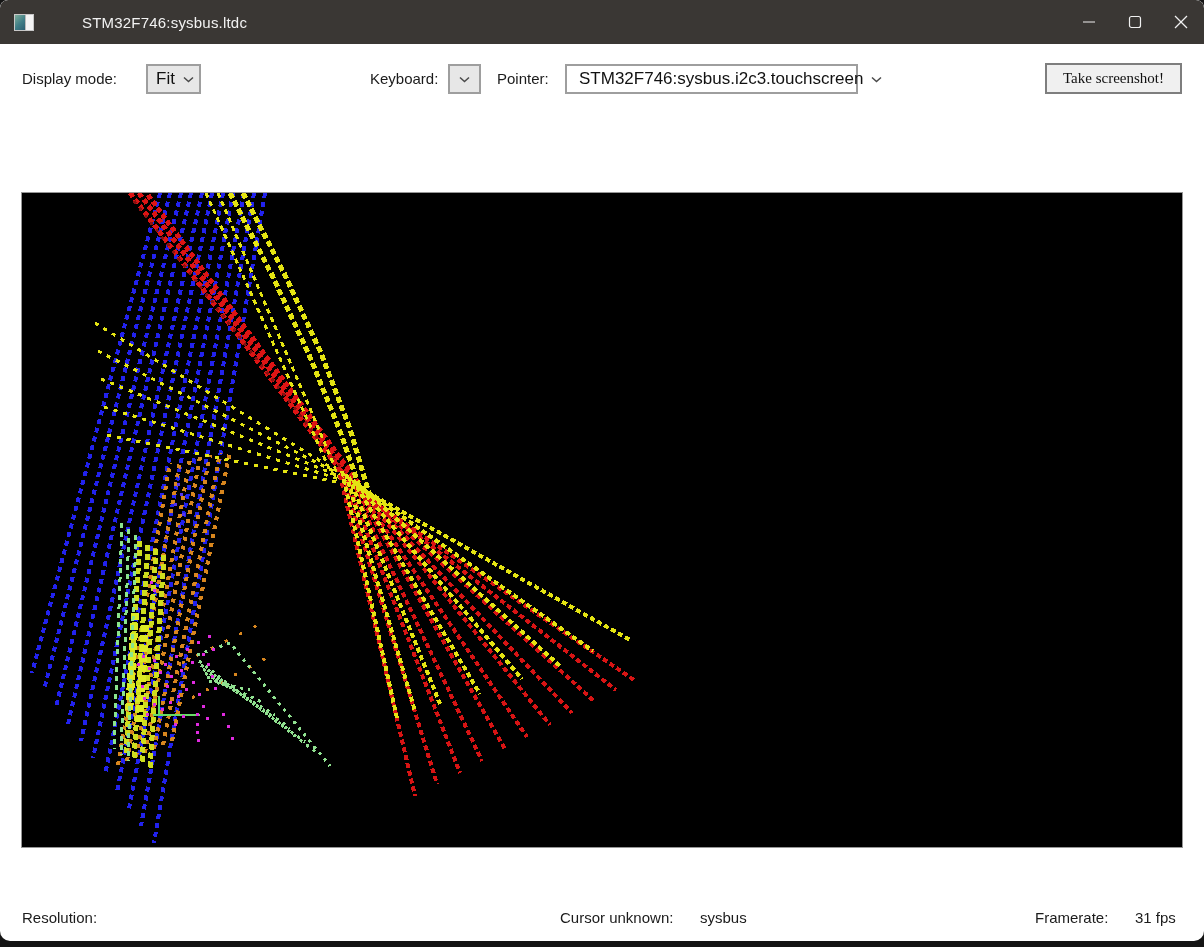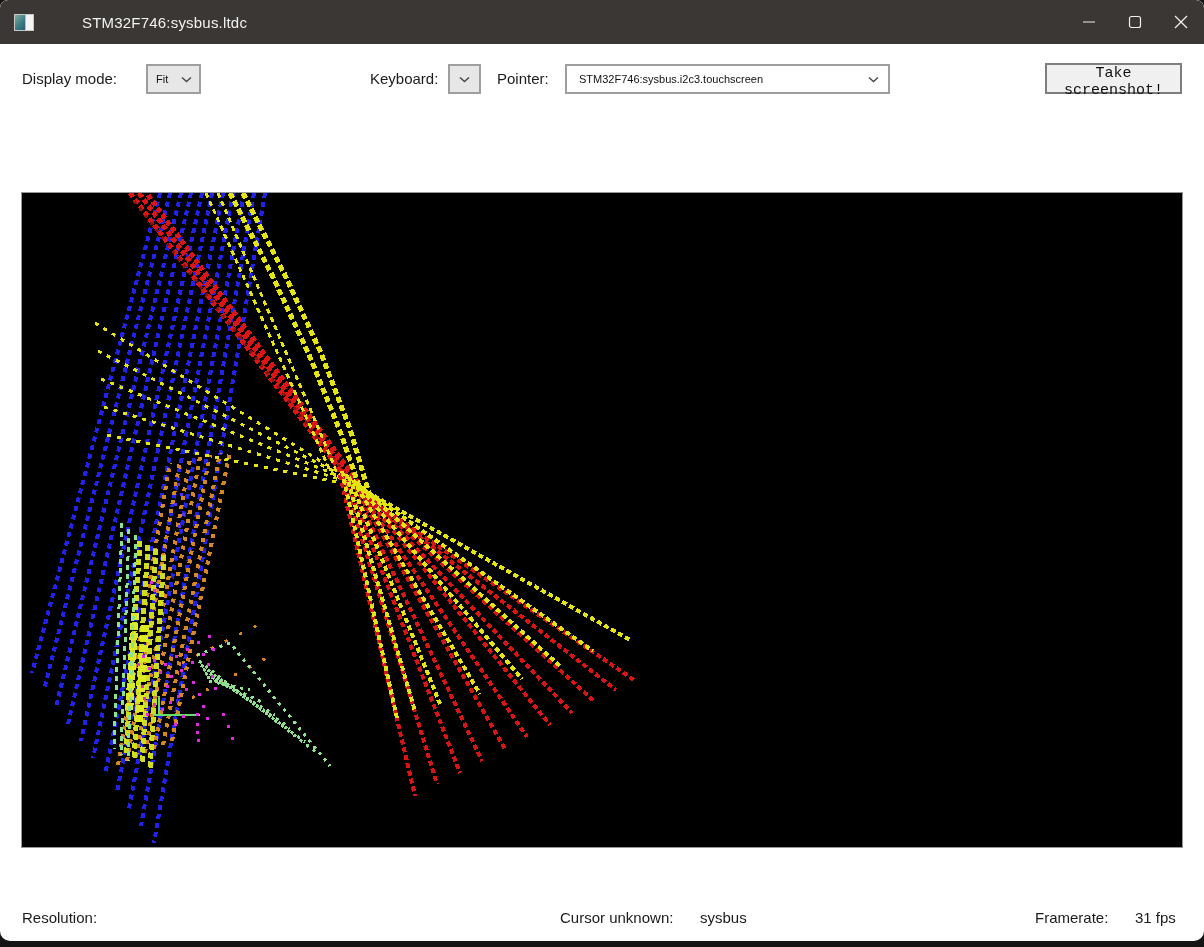--- a/index.html
+++ b/index.html
@@ -17,25 +17,25 @@
   .title-text { color:#f2f2f2; font-size:15px; margin-left:12px; letter-spacing:0.2px; }
   .controls { margin-left:auto; display:flex; height:100%; }
   .ctl { width:46px; height:44px; display:flex; align-items:center; justify-content:center;
          background:transparent; border:none; cursor:default; }
   .ctl svg { stroke:#f0f0f0; fill:none; stroke-width:1.2; }
   
   .toolbar { position:relative; height:64px; background:#fff; font-size:15px; color:#1b1b1b; }
   .tlabel { position:absolute; top:20px; height:30px; line-height:30px; white-space:nowrap; }
   .combo { position:absolute; top:20px; height:30px; border:2px solid #9e9e9e; background:#e7e7e7;
            display:flex; align-items:center; justify-content:space-between;
-           padding:0 7px 0 8px; font-size:11px; color:#111; }
+           padding:0 7px 0 8px; font-size:17px; color:#111; }
   .combo.white { background:#fff; }
   .chev { flex:0 0 auto; margin-left:8px; }
   .pushbtn { position:absolute; top:19px; height:31px; border:2px solid #7e7e7e; background:#f0f0f0;
-             font-size:15px; color:#111; padding:0 13px; font-family:Liberation Mono, monospace; }
+             font-size:15px; color:#111; padding:0 13px; font-family:Liberation Serif, serif; }
   
   .canvas-wrap { margin:84px 0 0 21px; width:1162px; height:656px;
                  border:1px solid #969696; background:#000; }
   .canvas-wrap svg { display:block; width:1160px; height:654px; }
   
   .statusbar { position:relative; height:30px; margin-top:55px; font-size:15px; color:#1b1b1b; }
   .slabel, .svalue { position:absolute; top:0; height:30px; line-height:30px; white-space:nowrap; }
 </style>
 </head>
 <body>
@@ -79,21 +79,21 @@
 
     <span class="tlabel" style="left:370px">Keyboard:</span>
     <div class="combo" style="left:448px; width:33px; justify-content:center; padding:0 4px">
       <span></span>
       <svg class="chev" style="margin-left:0" width="11" height="7">
         <polyline points="1,1.5 5.5,5.5 10,1.5" stroke="#4a4a4a" fill="none" stroke-width="1.5"></polyline>
         </svg>
     </div>
 
     <span class="tlabel" style="left:497px">Pointer:</span>
-    <div class="combo white" style="left:565px; width:325px; padding:0 9px 0 12px">
+    <div class="combo white" style="left:565px; width:293px; padding:0 9px 0 12px">
       <span>STM32F746:sysbus.i2c3.touchscreen</span>
       <svg class="chev" width="11" height="7">
         <polyline points="1,1.5 5.5,5.5 10,1.5" stroke="#4a4a4a" fill="none" stroke-width="1.5"></polyline>
         </svg>
     </div>
 
     <button class="pushbtn" style="left:1045px; width:137px">Take screenshot!</button>
   </div>
 
   <div class="canvas-wrap">

